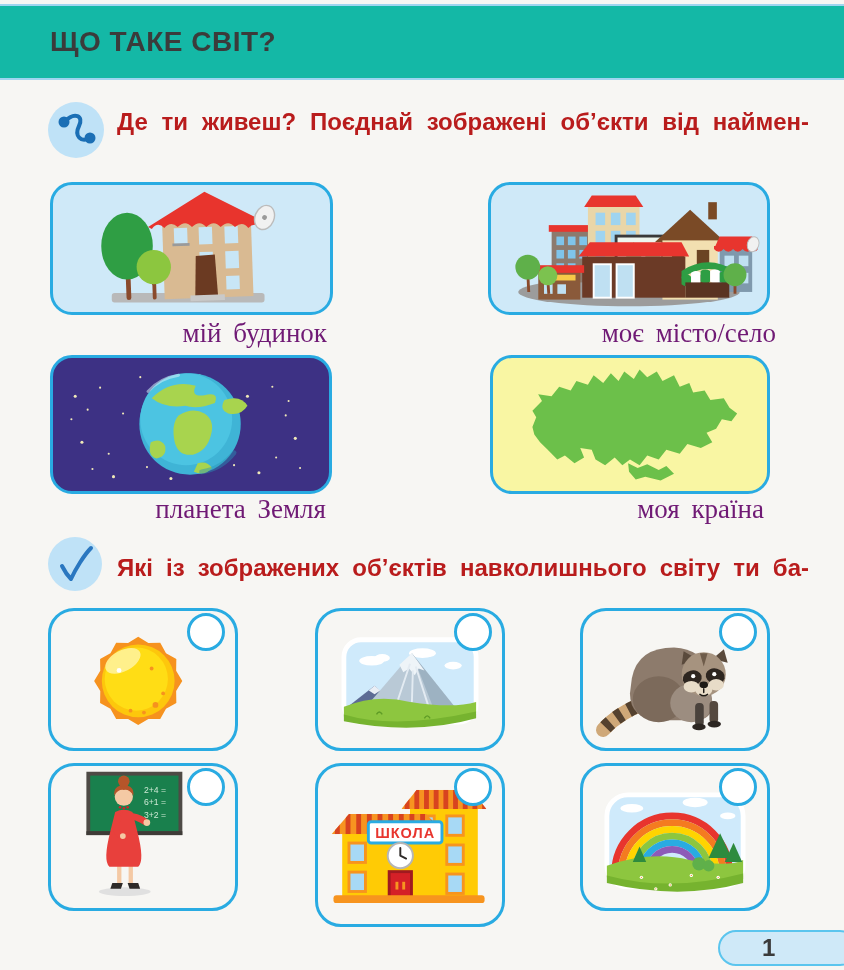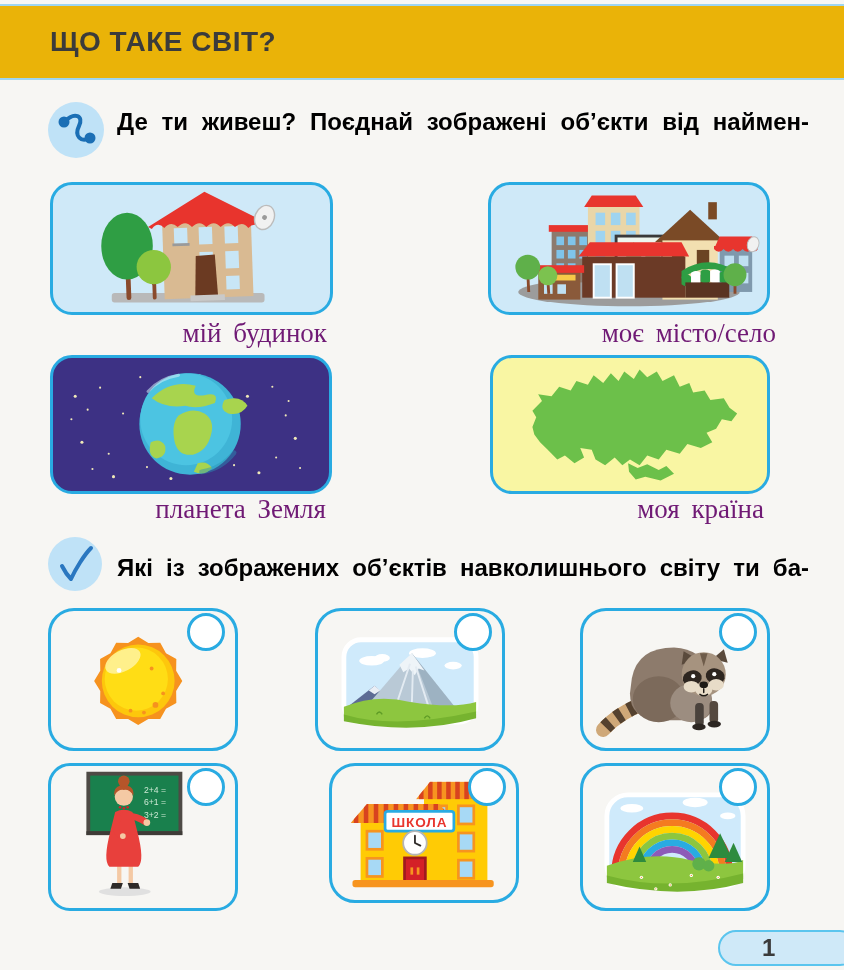--- a/index.html
+++ b/index.html
@@ -6,39 +6,39 @@
   .page{
     position:relative;
     width:844px;height:970px;
     background:#f7f6f3;
     overflow:hidden;
     font-family:"Liberation Sans", sans-serif;
   }
   
   .header{
     position:absolute;left:0;top:4px;width:100%;height:76px;
-    background:#eab308;
+    background:#14b8a6;
     border-top:2px solid #9fd5f0;
     border-bottom:2px solid #9fd5f0;
     box-sizing:border-box;
     display:flex;align-items:center;
   }
   .header-title{
     padding-left:50px;
     font-size:28px;font-weight:700;letter-spacing:.5px;color:#3b3b3b;
   }
   
   .task-icon{
     position:absolute;width:56px;height:56px;border-radius:50%;
     background:#bfe2f7;display:flex;align-items:center;justify-content:center;
   }
   .task-icon svg{display:block;}
   .task-text{
     position:absolute;left:117px;width:692px;
-    font-size:24px;font-weight:600;color:#000000;line-height:36px;
+    font-size:24px;font-weight:600;color:#b91c1c;line-height:36px;
   }
   .task-line-1{text-align:justify;text-align-last:justify;}
   
   .card{
     position:absolute;box-sizing:border-box;
     border:3px solid #29abe2;border-radius:22px;
     overflow:hidden;background:#cfe9f8;
   }
   .card svg{display:block;width:100%;height:100%;}
   .card.space{background:#3d3184;}
@@ -324,21 +324,21 @@
       <circle cx="136" cy="66" r="2.2" fill="#ffffff"></circle>
       <ellipse cx="112" cy="79" rx="8" ry="6" fill="#e8dcc8"></ellipse>
       <ellipse cx="138" cy="77" rx="8" ry="6" fill="#e8dcc8"></ellipse>
       <ellipse cx="125" cy="82" rx="9" ry="7" fill="#e8dcc8"></ellipse>
       <ellipse cx="125" cy="77" rx="4.5" ry="3.5" fill="#1e1a16"></ellipse>
       <path d="M125,81 L125,85 M121,87 q4,3 8,0" stroke="#1e1a16" stroke-width="1.5" fill="none" stroke-linecap="round"></path>
     </svg>
     <div class="check-circle"></div>
   </div>
 
-  <div class="card plain" style="left:48px;top:763px;width:190px;height:148px;border-radius:22px;">
+  <div class="card plain" style="left:48px;top:763px;width:190px;height:148px;">
     <svg viewBox="0 0 190 148">
       <rect x="38" y="8" width="96" height="62" fill="#19804d" stroke="#4e4a45" stroke-width="4"></rect>
       <rect x="36" y="68" width="100" height="4" fill="#3f3b37"></rect>
       <text x="96" y="28" font-size="9" fill="#cde8d4" font-family="Liberation Sans, sans-serif">2+4 =</text>
       <text x="96" y="41" font-size="9" fill="#cde8d4" font-family="Liberation Sans, sans-serif">6+1 =</text>
       <text x="96" y="54" font-size="9" fill="#cde8d4" font-family="Liberation Sans, sans-serif">3+2 =</text>
       <ellipse cx="76" cy="131" rx="27" ry="4.5" fill="#e0e0e0"></ellipse>
       <rect x="68" y="102" width="4.5" height="20" fill="#f4c9a4"></rect>
       <rect x="80" y="102" width="4.5" height="20" fill="#f4c9a4"></rect>
       <polygon points="63,122 74,122 72,128 61,128" fill="#2e2a28"></polygon>
@@ -353,21 +353,21 @@
       <circle cx="75" cy="16" r="6" fill="#b5552a"></circle>
       <g fill="#d42027">
         <circle cx="71" cy="43" r="1.3"></circle>
           <circle cx="75" cy="44" r="1.3"></circle>
           <circle cx="79" cy="43" r="1.3"></circle>
       </g>
     </svg>
     <div class="check-circle"></div>
   </div>
 
-  <div class="card plain" style="left:329px;top:763px;width:190px;height:140px;">
+  <div class="card plain" style="left:315px;top:763px;width:190px;height:164px;">
     <svg viewBox="0 0 190 148">
       <defs>
         <clipPath id="school-roofL">
             <polygon points="14,63 130,63 112,42 32,42"></polygon>
           </clipPath>
         <clipPath id="school-roofR">
             <polygon points="86,37 174,37 158,17 102,17"></polygon>
           </clipPath>
       </defs>
       <rect x="95" y="36" width="70" height="92" fill="#ffcb05"></rect>

